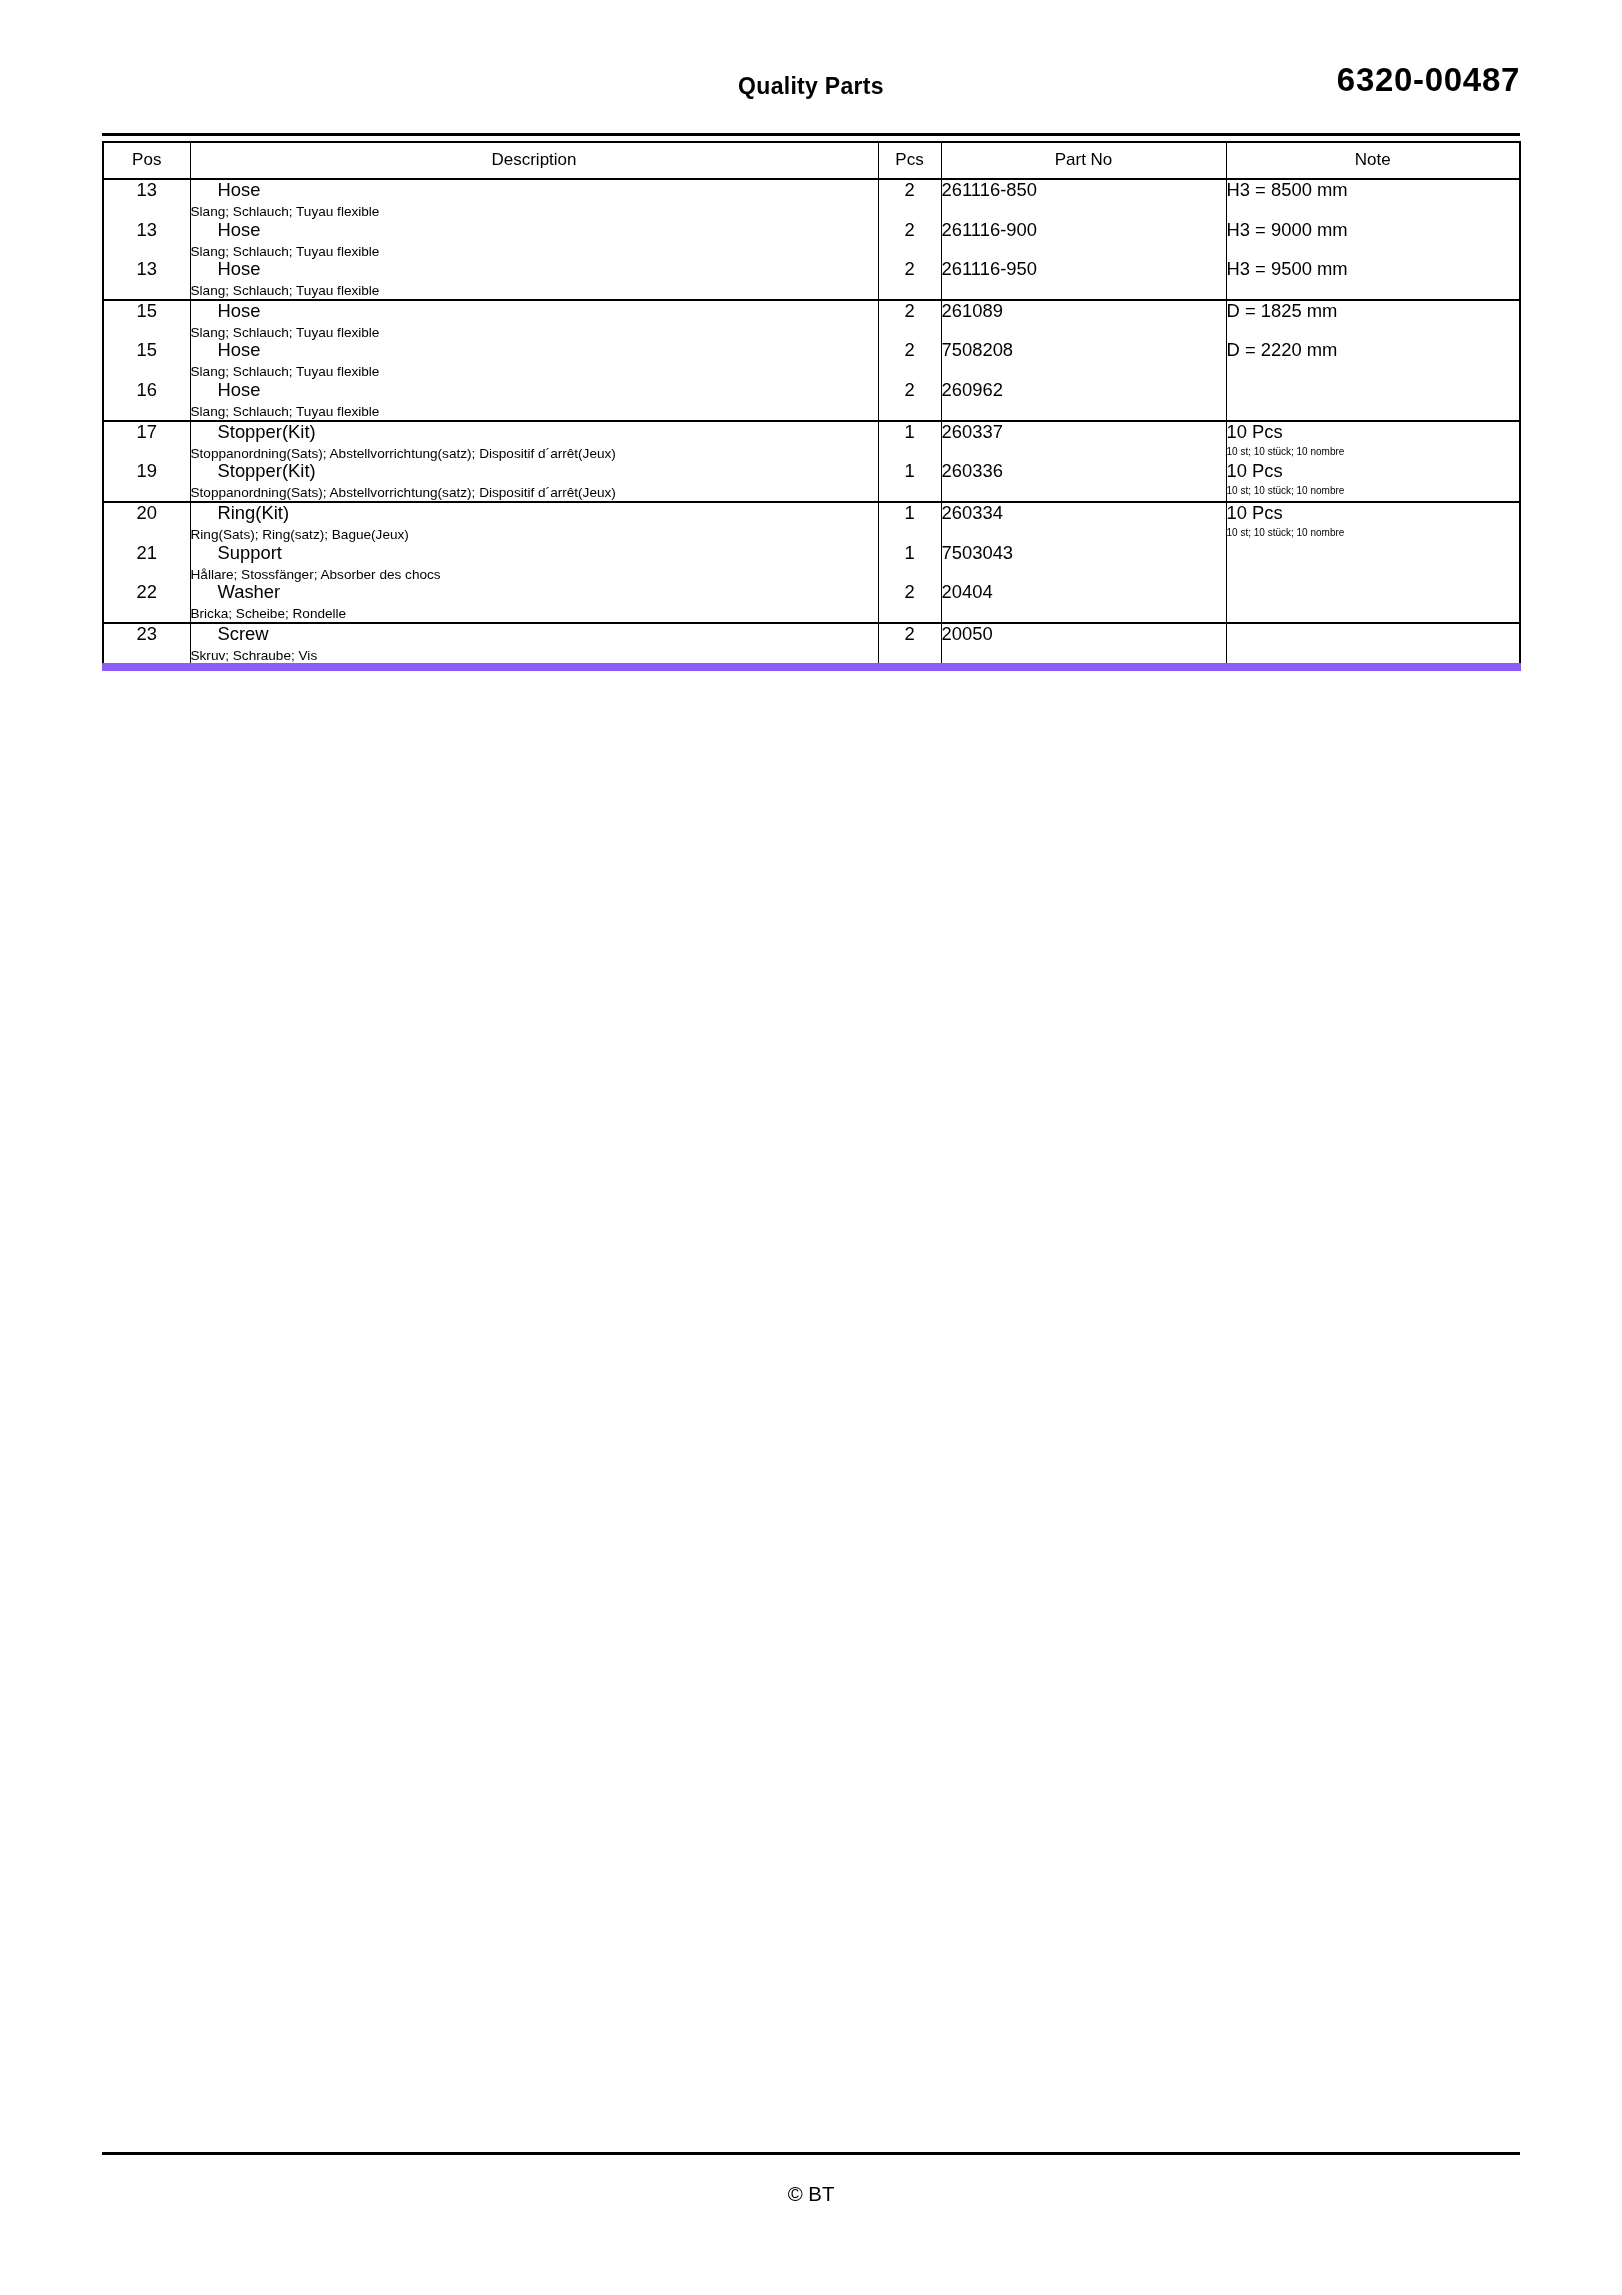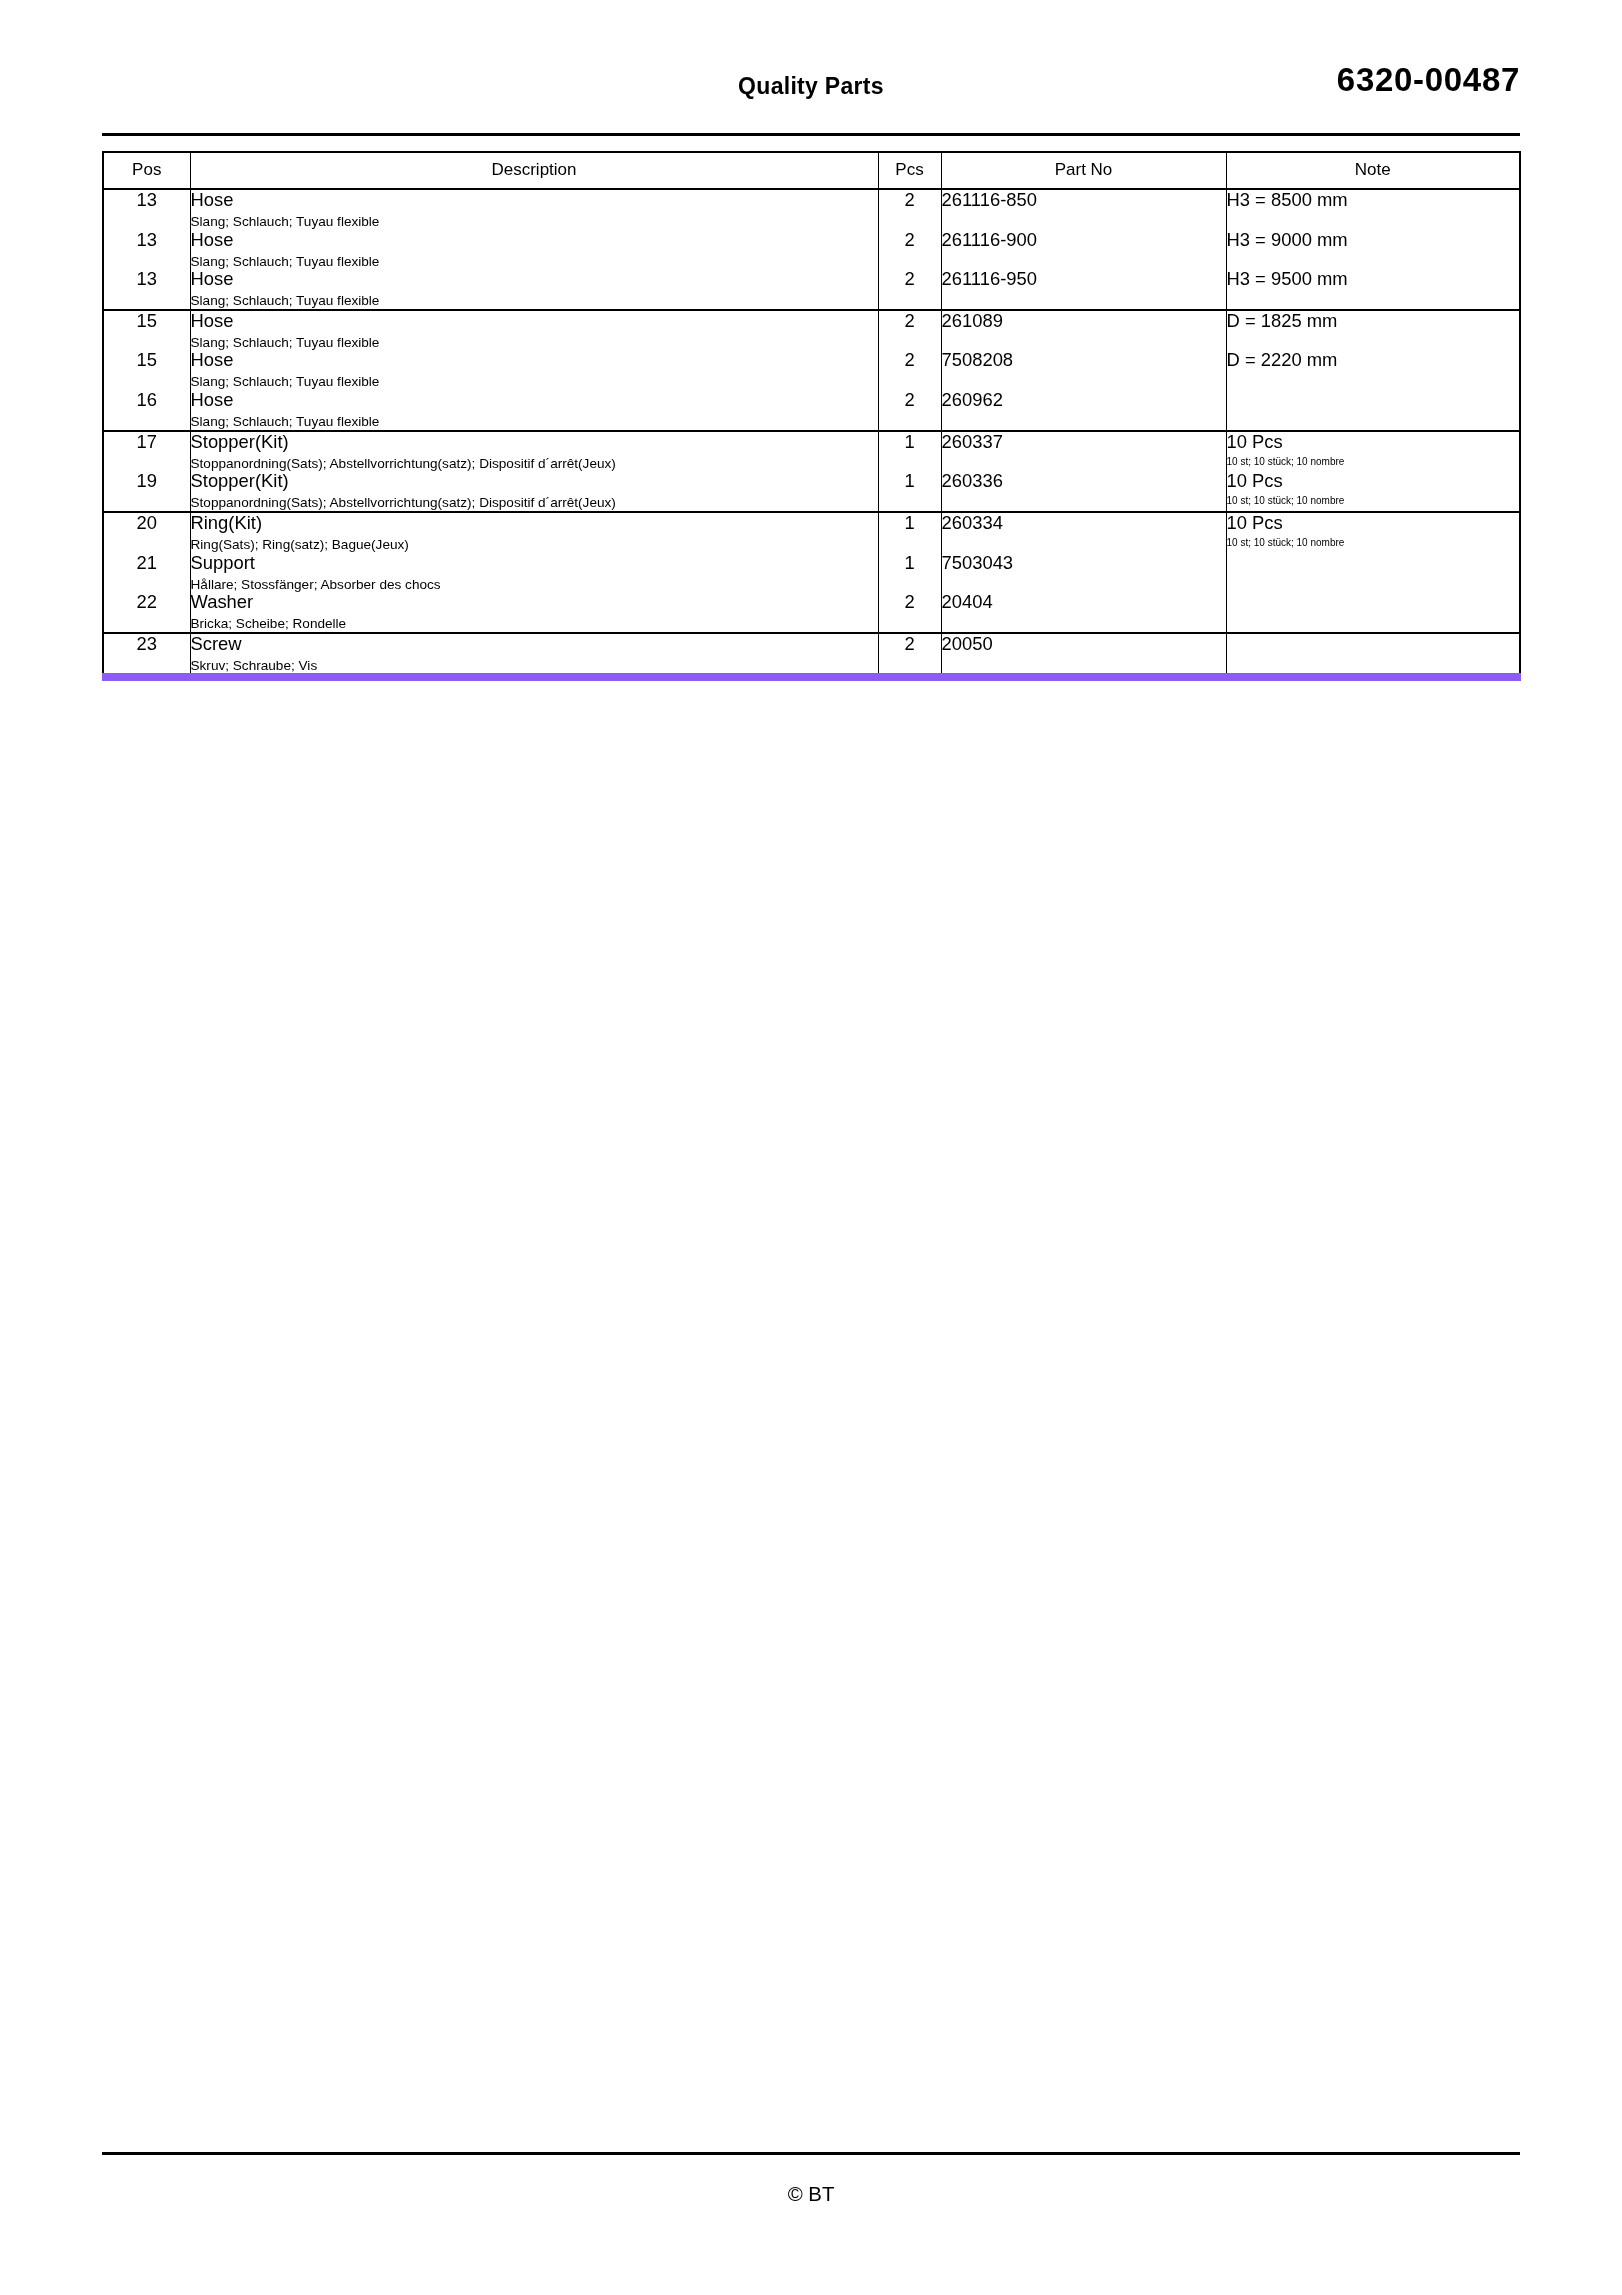--- a/index.html
+++ b/index.html
@@ -55,21 +55,21 @@
     bottom: 0;
     width: 1418px;
     height: 3.4px;
     background: #000;
   }
 
   
   .parts-table {
     position: absolute;
     left: 102px;
-    top: 151px;
+    top: 141px;
     width: 1418px;
     border-collapse: collapse;
     table-layout: fixed;
   }
   .parts-table col.c-pos   { width: 87px; }
   .parts-table col.c-desc  { width: 688px; }
   .parts-table col.c-pcs   { width: 63px; }
   .parts-table col.c-part  { width: 285px; }
   .parts-table col.c-note  { width: 294px; }
 
@@ -118,20 +118,21 @@
   .cell-desc {
     padding: 6.8px 0 5.5px 15px;
   }
   .cell-note {
     padding: 6.8px 0 5.5px 15px;
   }
   .main-text {
     font-size: 18.4px;
     line-height: 1.12;
     white-space: nowrap;
+    padding-left: 27px;
   }
   .sub-text {
     font-size: 13.6px;
     line-height: 1.15;
     margin-top: 3.4px;
     white-space: nowrap;
   }
   .note-main {
     font-size: 18.4px;
     line-height: 1.12;

